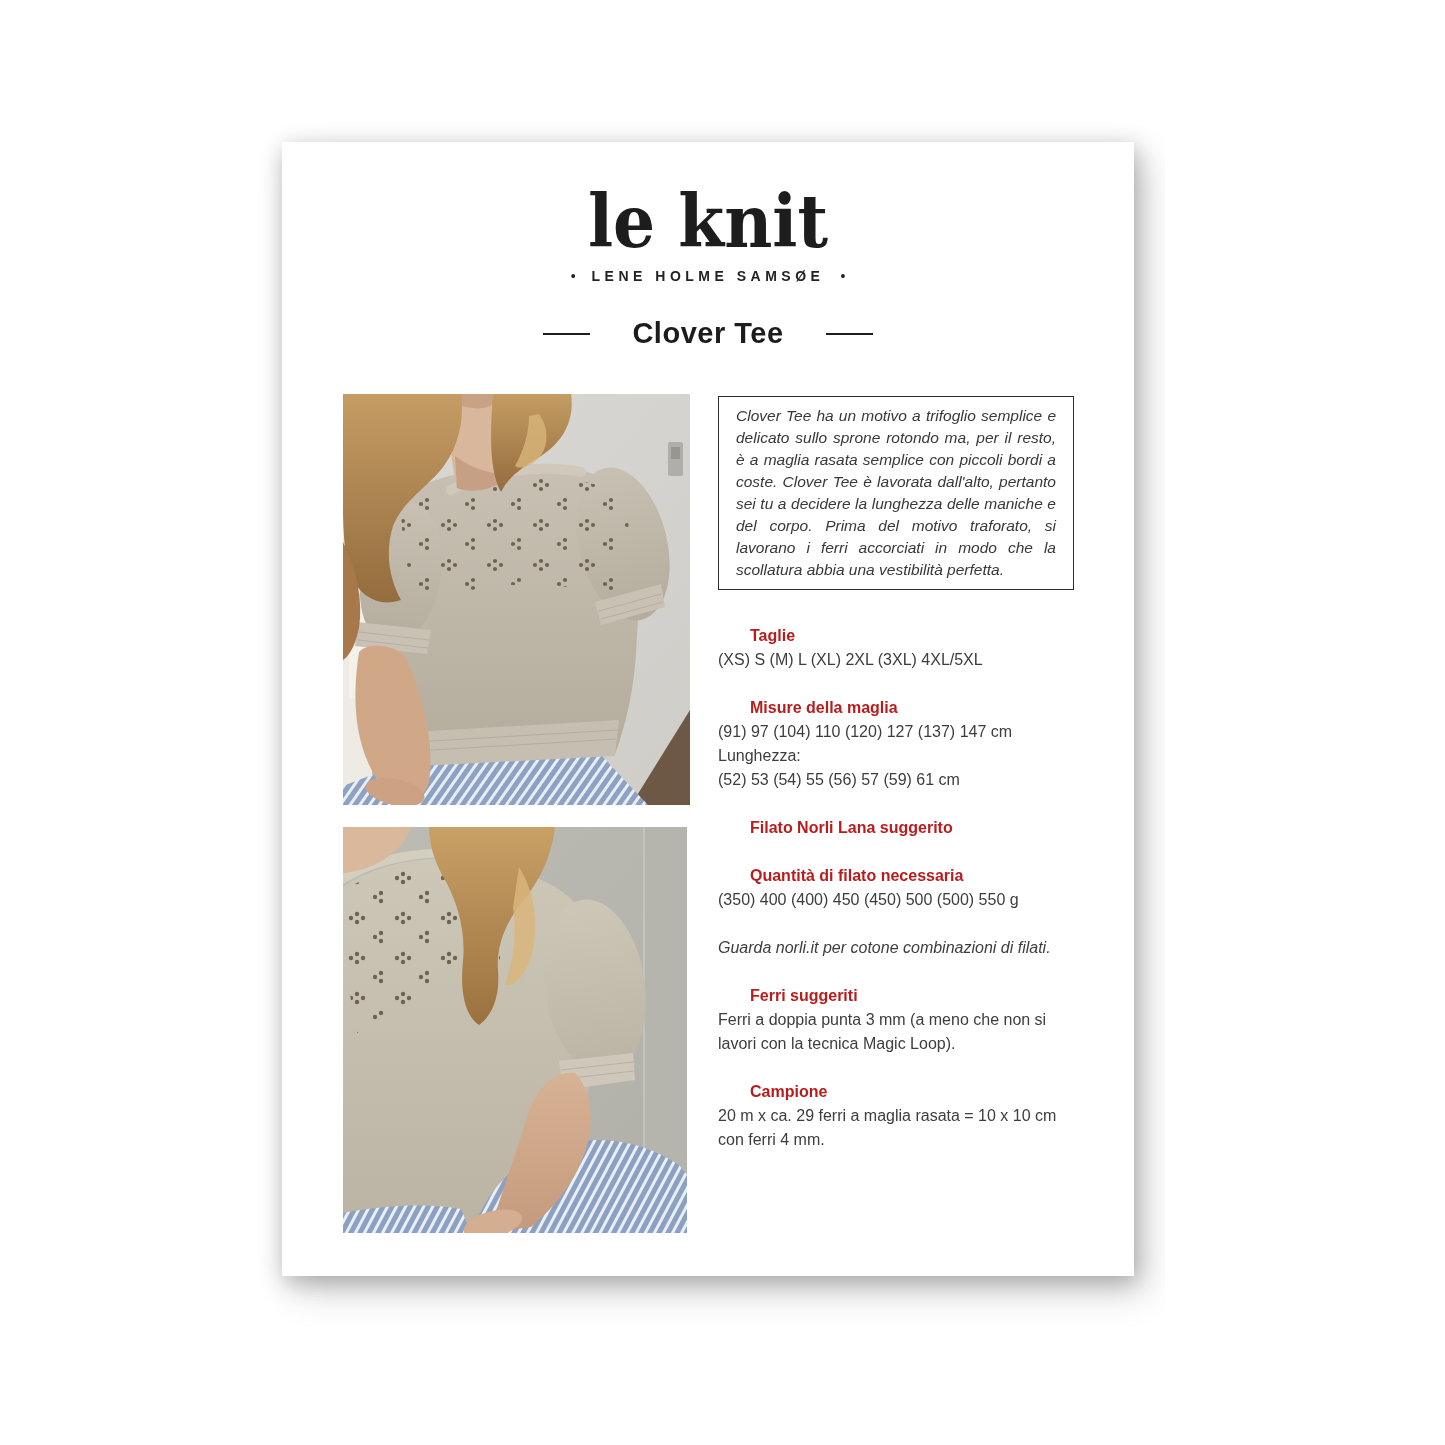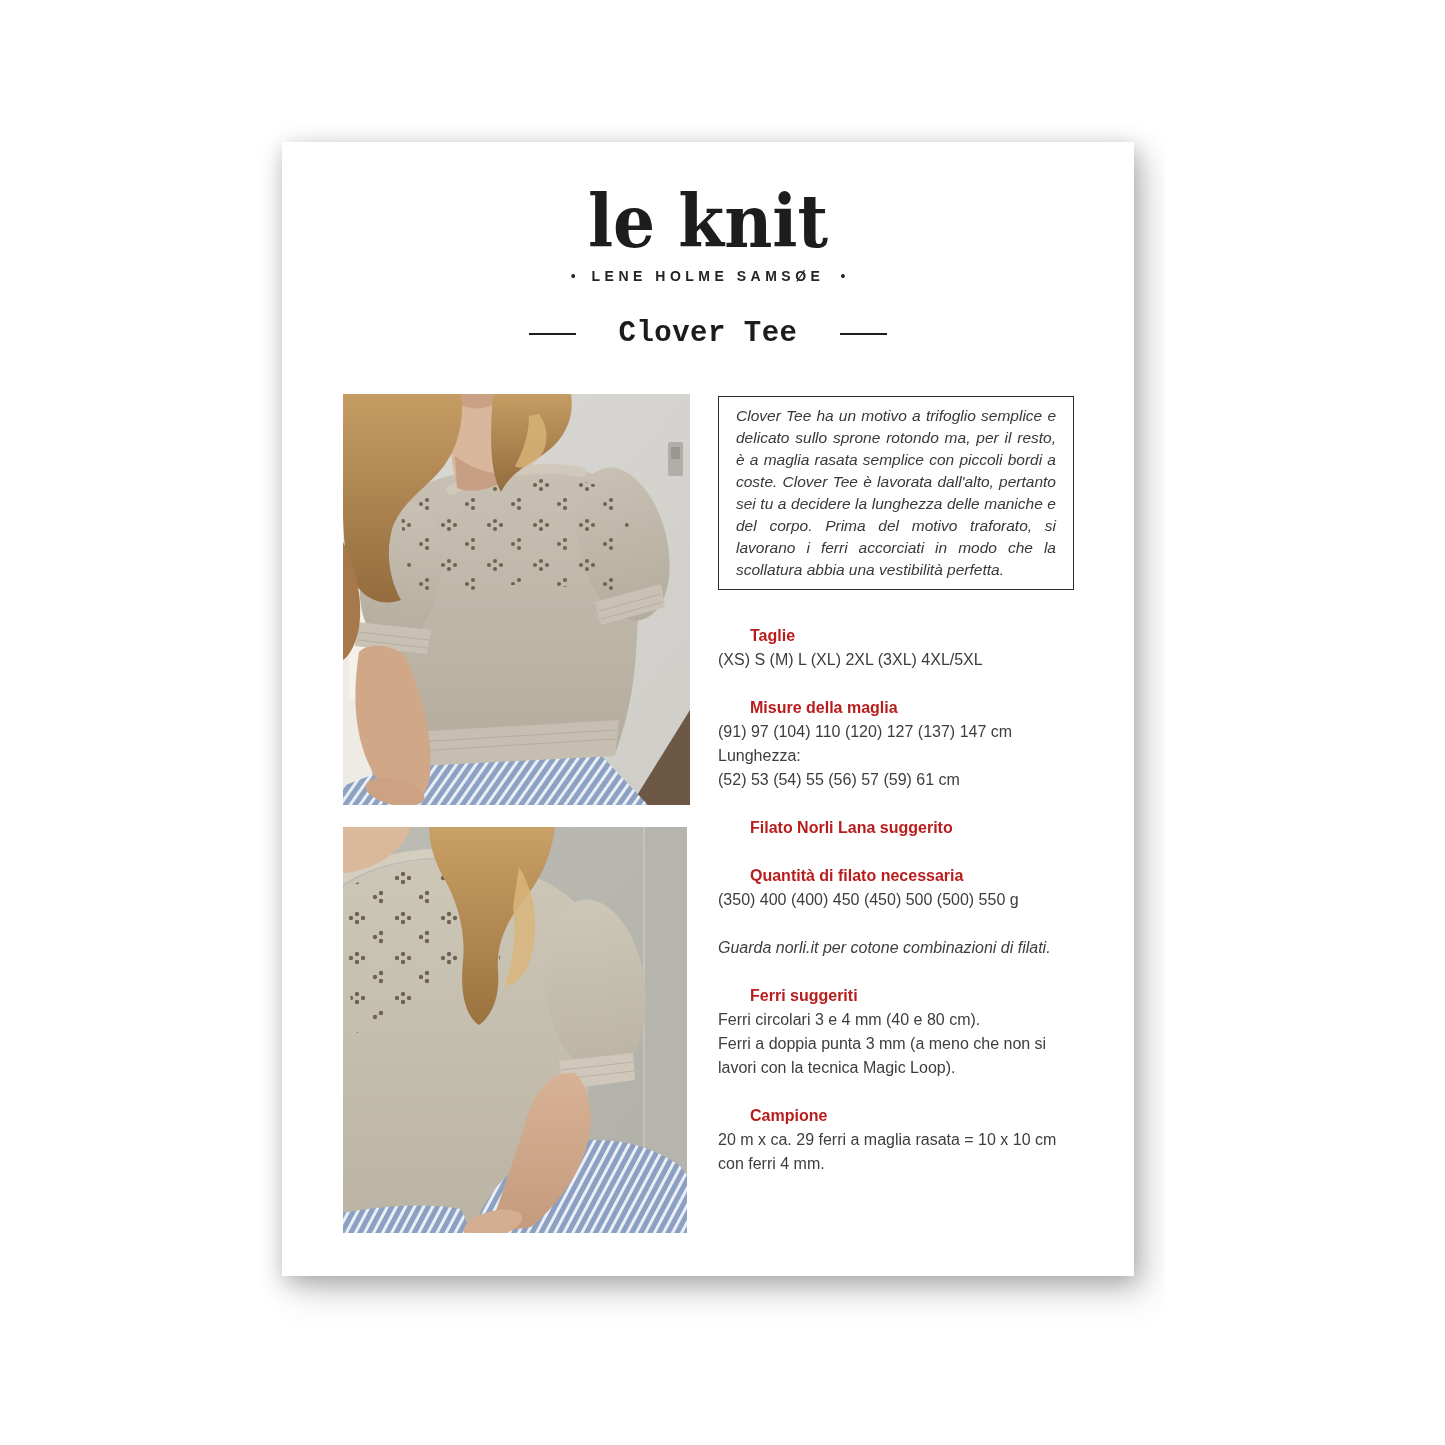--- a/index.html
+++ b/index.html
@@ -11,21 +11,21 @@
   }
   .logo{
     position:absolute;top:44px;left:0;width:100%;text-align:center;
     font-family:"DejaVu Serif",serif;font-weight:700;font-size:72px;line-height:72px;
     color:#1d1d1d;letter-spacing:0px;transform:scaleX(.92);
   }
   .tagline-row{position:absolute;top:126px;left:0;width:100%;display:flex;justify-content:center;align-items:center;gap:16px;color:#232323;}
   .tagline{font-size:14px;letter-spacing:4.5px;font-weight:700;}
   .bullet{font-size:14px;line-height:14px;}
   .title-row{position:absolute;top:175px;left:0;width:100%;display:flex;justify-content:center;align-items:center;gap:42px;}
-  .title{font-family:Liberation Mono, monospace;font-weight:700;font-size:29px;color:#1c1c1c;letter-spacing:.5px;}
+  .title{font-family:Liberation Sans, sans-serif;font-weight:700;font-size:29px;color:#1c1c1c;letter-spacing:.5px;}
   .dash{width:47px;height:2px;background:#1d1d1d;}
   .photo1{position:absolute;left:61px;top:252px;width:347px;height:411px;display:block;}
   .photo2{position:absolute;left:61px;top:685px;width:344px;height:406px;display:block;}
   .rightcol{position:absolute;left:436px;top:254px;width:356px;color:#3d3d3d;font-size:16px;line-height:24px;}
   .intro-box{
     border:1.5px solid #2b2b2b;padding:8px 17px;margin-bottom:34px;
     font-style:italic;text-align:justify;font-size:15.5px;line-height:22px;color:#383838;
   }
   .spec{margin-bottom:24px;}
   .spec .h{font-weight:700;color:#b91c1c;margin-left:32px;}
@@ -186,21 +186,20 @@
 
       <div class="spec">
         <div class="h">Quantità di filato necessaria</div>
         <div>(350) 400 (400) 450 (450) 500 (500) 550 g</div>
       </div>
 
       <div class="note">Guarda norli.it per cotone combinazioni di filati.</div>
 
       <div class="spec">
         <div class="h">Ferri suggeriti</div>
-        <div>Ferri circolari 3 e 4 mm (40 e 80 cm).</div>
         <div>Ferri a doppia punta 3 mm (a meno che non si lavori con la tecnica Magic Loop).</div>
       </div>
 
       <div class="spec">
         <div class="h">Campione</div>
         <div>20 m x ca. 29 ferri a maglia rasata = 10 x 10 cm con ferri 4 mm.</div>
       </div>
 
     </div>
   </div>

